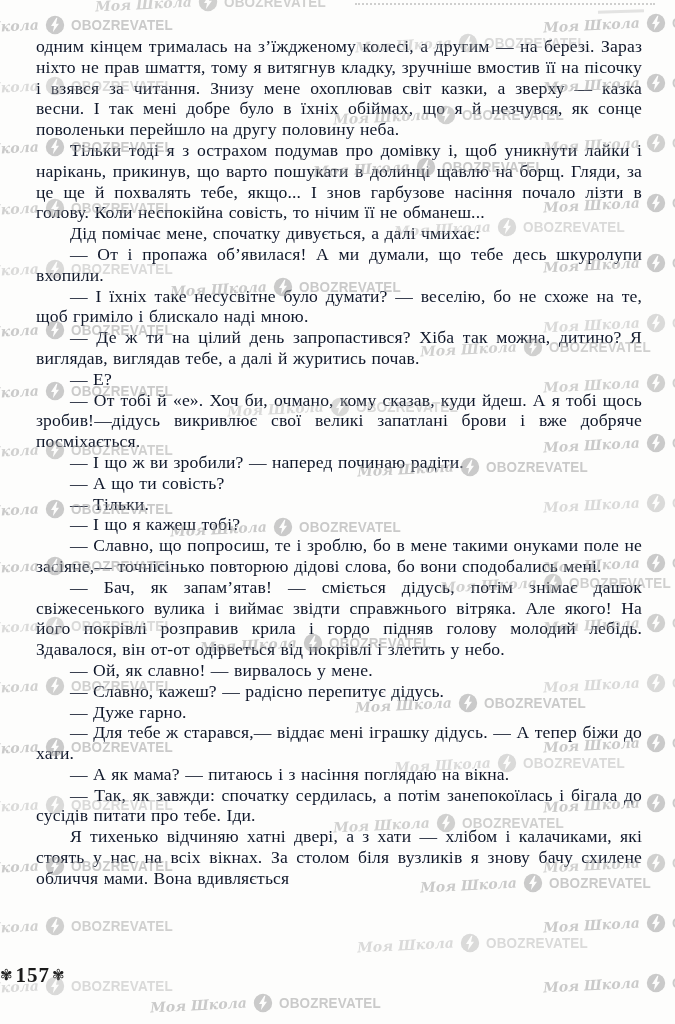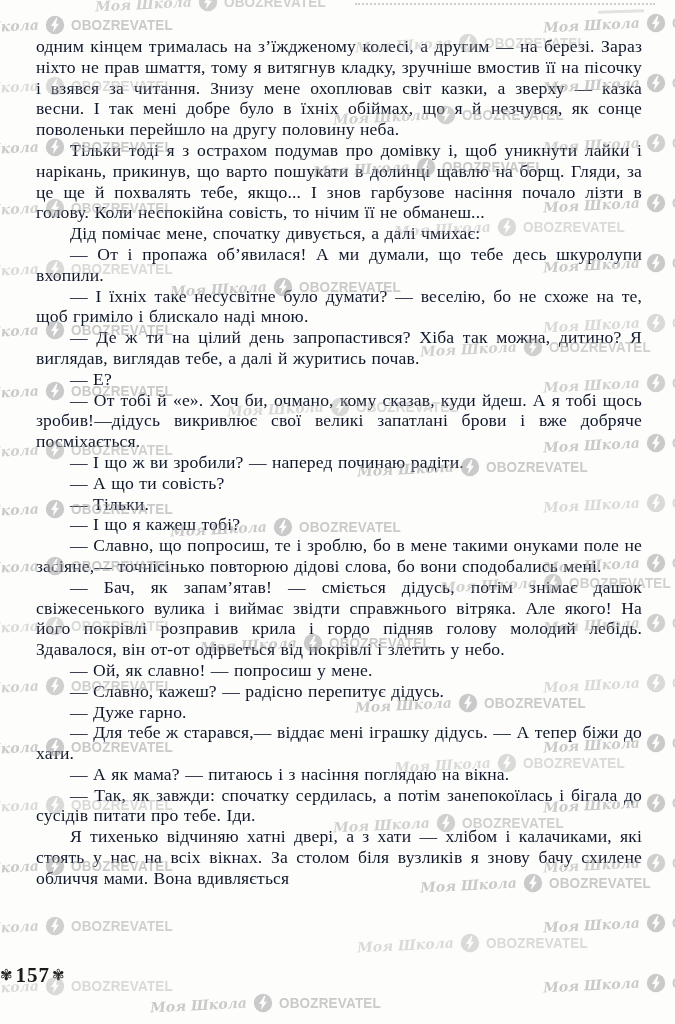--- a/index.html
+++ b/index.html
@@ -670,21 +670,21 @@
   <p class="para">— А що ти совість?</p>
 
   <p class="para">— Тільки.</p>
 
   <p class="para">— І що я кажеш тобі?</p>
 
   <p class="para">— Славно, що попросиш, те і зроблю, бо в мене такими онуками поле не засіяне,— точнісінько повторюю дідові слова, бо вони сподобались мені.</p>
 
   <p class="para">— Бач, як запам’ятав! — сміється дідусь, потім знімає дашок свіжесенького вулика і виймає звідти справжнього вітряка. Але якого! На його покрівлі розправив крила і гордо підняв голову молодий лебідь. Здавалося, він от-от одірветься від покрівлі і злетить у небо.</p>
 
-  <p class="para">— Ой, як славно! — попросиш у мене.</p>
+  <p class="para">— Ой, як славно! — вирвалось у мене.</p>
 
   <p class="para">— Славно, кажеш? — радісно перепитує дідусь.</p>
 
   <p class="para">— Дуже гарно.</p>
 
   <p class="para">— Для тебе ж старався,— віддає мені іграшку дідусь. — А тепер біжи до хати.</p>
 
   <p class="para">— А як мама? — питаюсь і з насіння поглядаю на вікна.</p>
 
   <p class="para">— Так, як завжди: спочатку сердилась, а потім занепокоїлась і бігала до сусідів питати про тебе. Іди.</p>

